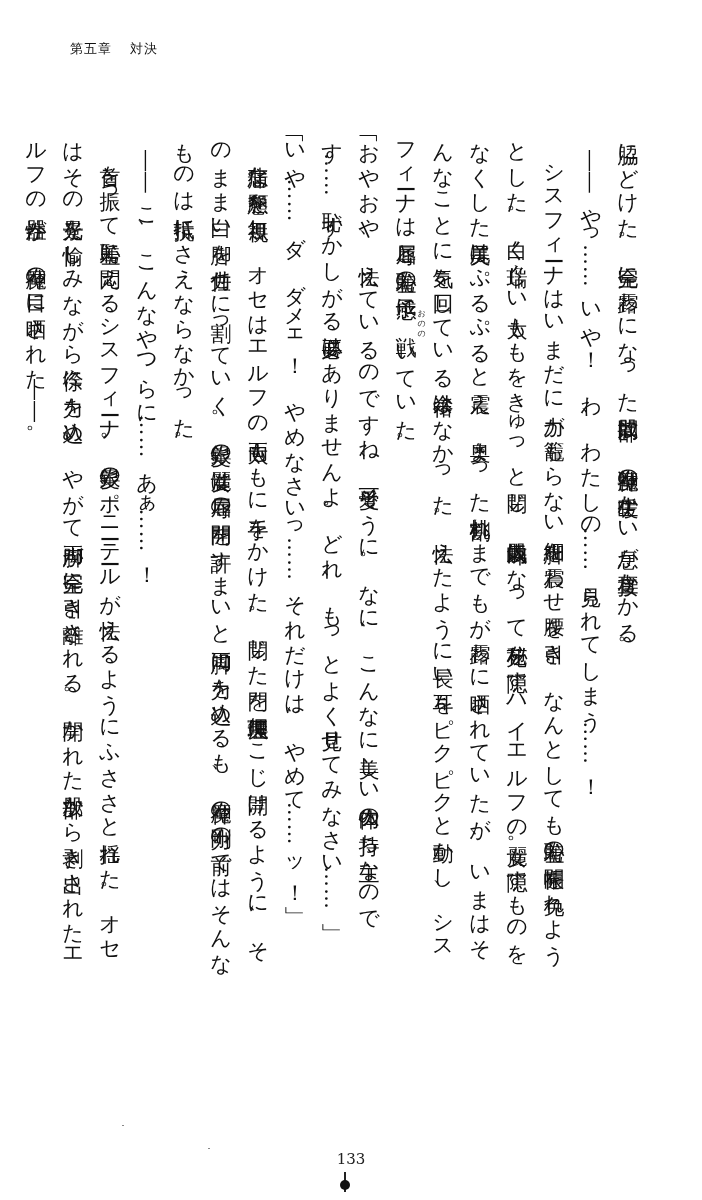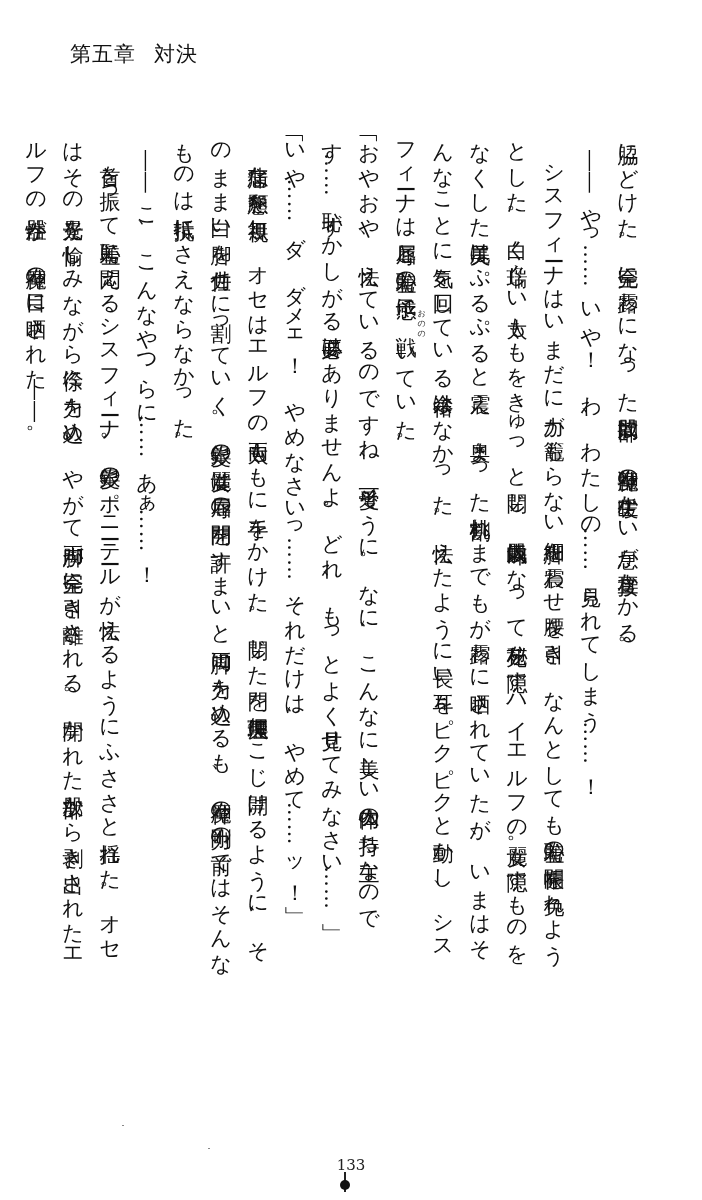--- a/index.html
+++ b/index.html
@@ -1,37 +1,37 @@
 <!DOCTYPE html>
 <html><head>
 <meta charset="utf-8">
 <style>
   html, body { margin: 0; padding: 0; background: #ffffff; }
   body { width: 702px; height: 1200px; position: relative; overflow: hidden; color: #111; }
   .running-head {
     position: absolute; left: 70px; top: 40px;
-    font-family: "DejaVu Serif", serif; font-size: 21px; letter-spacing: 1px;
+    font-family: "DejaVu Serif", serif; font-size: 13px; letter-spacing: 1px;
     color: #111;
   }
   .running-head .sep { display: inline-block; width: 18px; }
   .text-block {
     position: absolute; right: 56px; top: 128px;
     height: 840px;
     writing-mode: vertical-rl;
     font-family: "DejaVu Serif", serif;
     font-size: 21px;
     line-height: 37px;
     letter-spacing: 0.9px;
     color: #111;
   }
   .text-block p { margin: 0; white-space: pre-wrap; }
   ruby rt { font-size: 8px; }
   .page-number {
     position: absolute; left: 0; width: 702px; top: 1150px; text-align: center;
-    font-family: "DejaVu Serif", serif; font-size: 15px; color: #222; margin-top: 6px;
+    font-family: "DejaVu Serif", serif; font-size: 15px; color: #222;
   }
   .page-marker {
     position: absolute; left: 344px; top: 1172px; width: 2px; height: 20px; background: #222;
   }
   .page-marker-dot {
     position: absolute; left: 340px; top: 1180px; width: 10px; height: 10px; border-radius: 50%; background: #111;
   }
   .speck { position: absolute; width: 2px; height: 1px; background: #888; }
 </style>
 </head>

